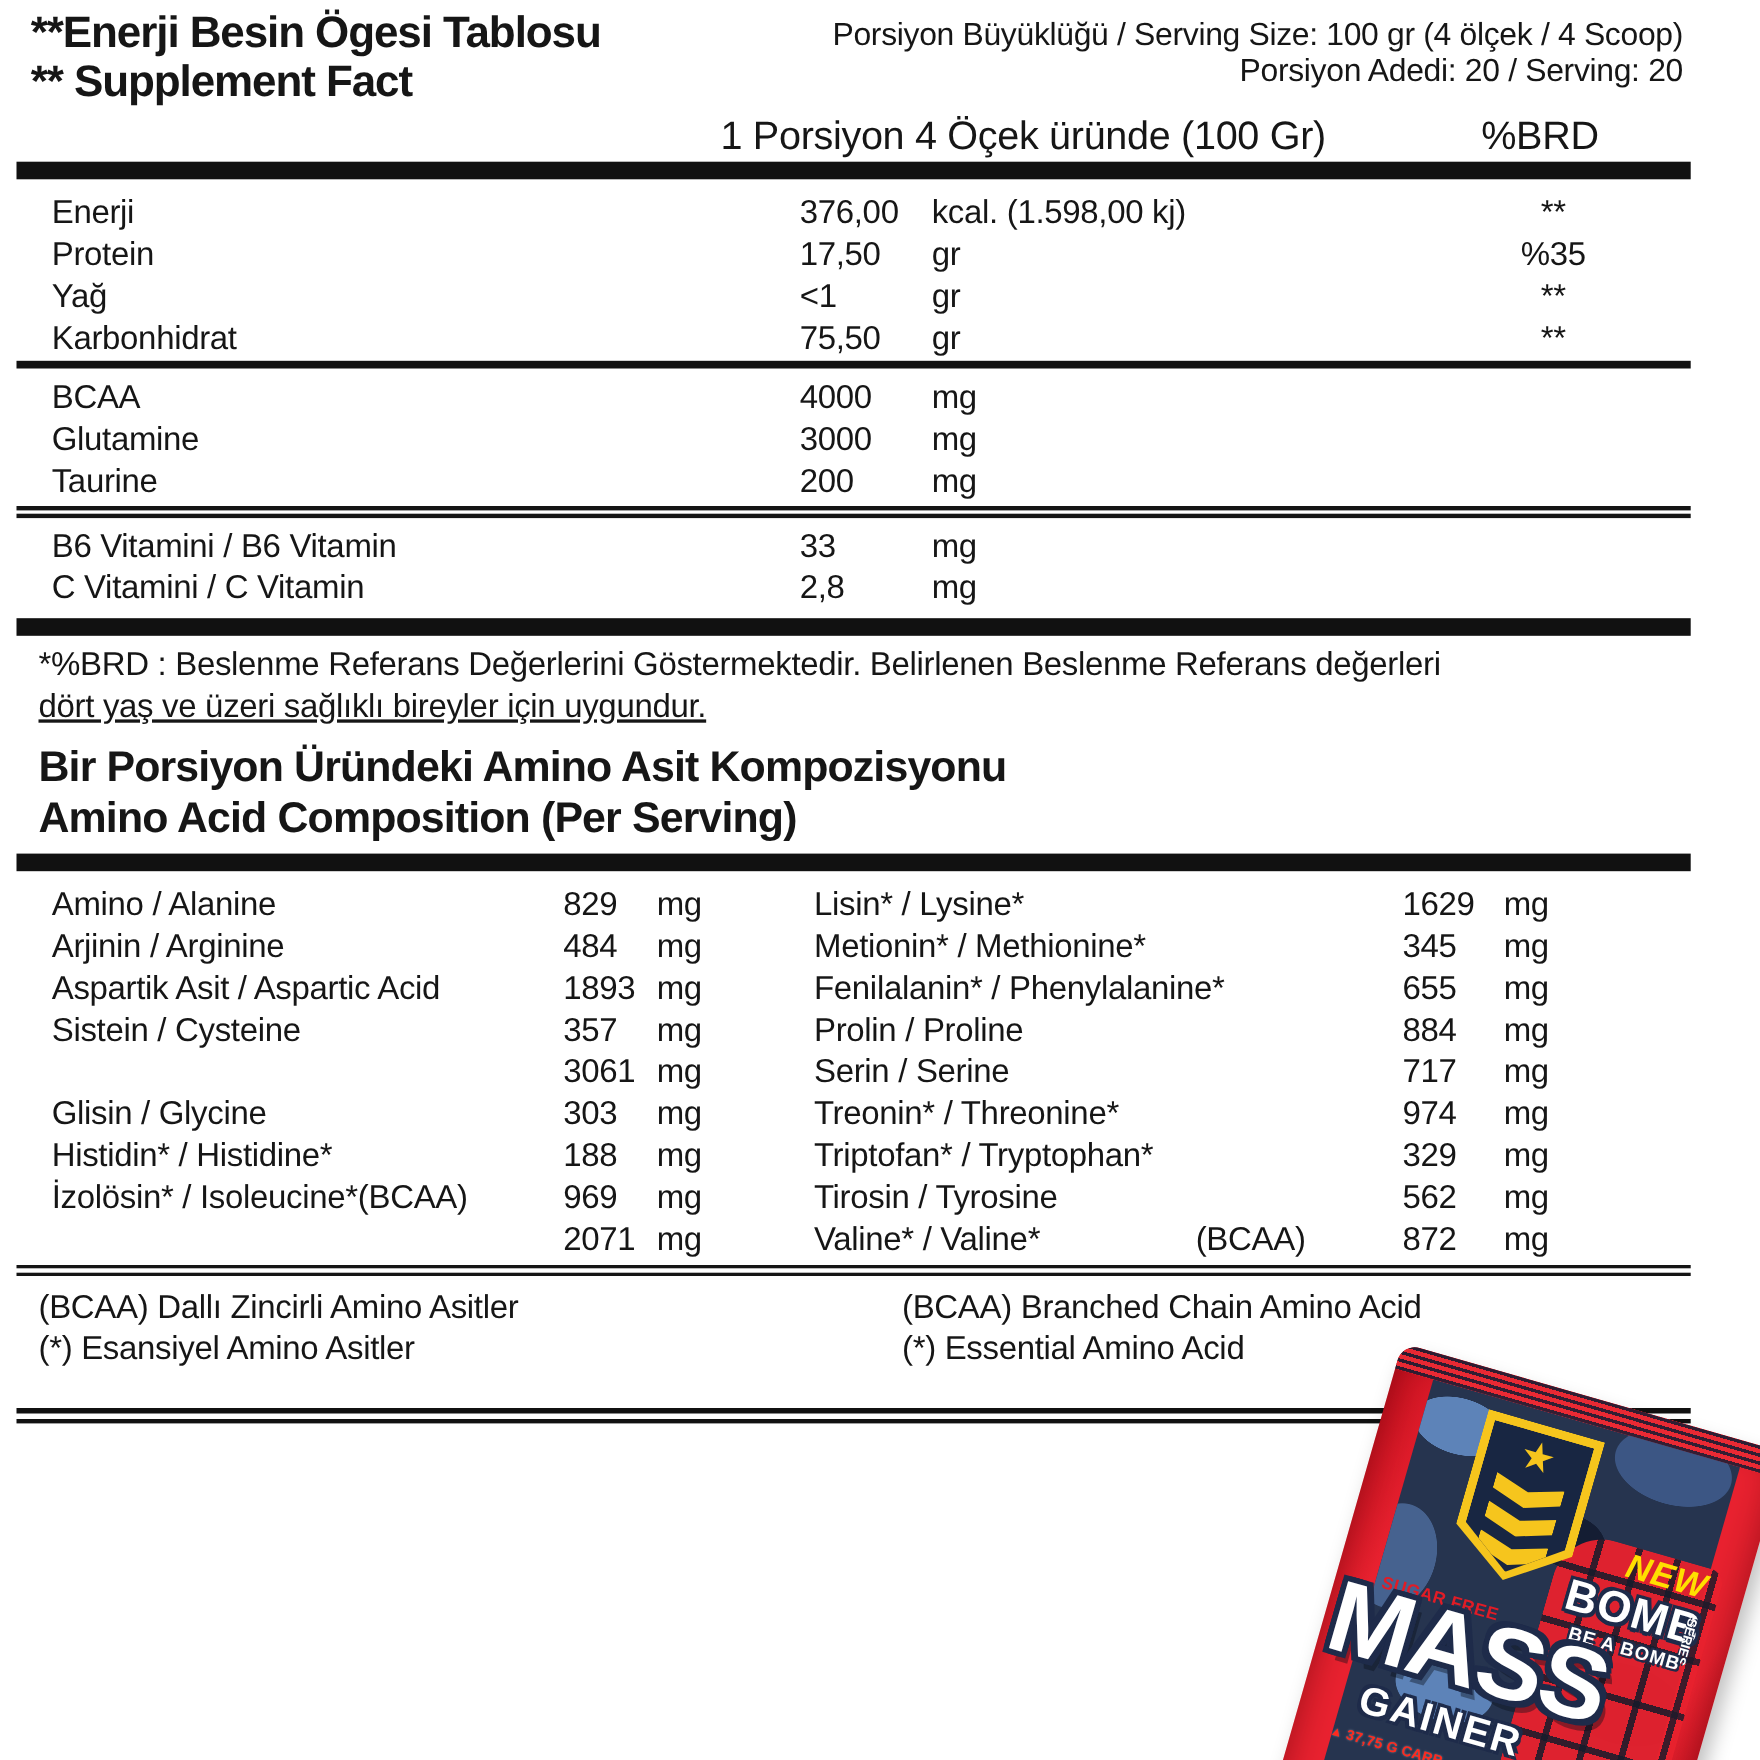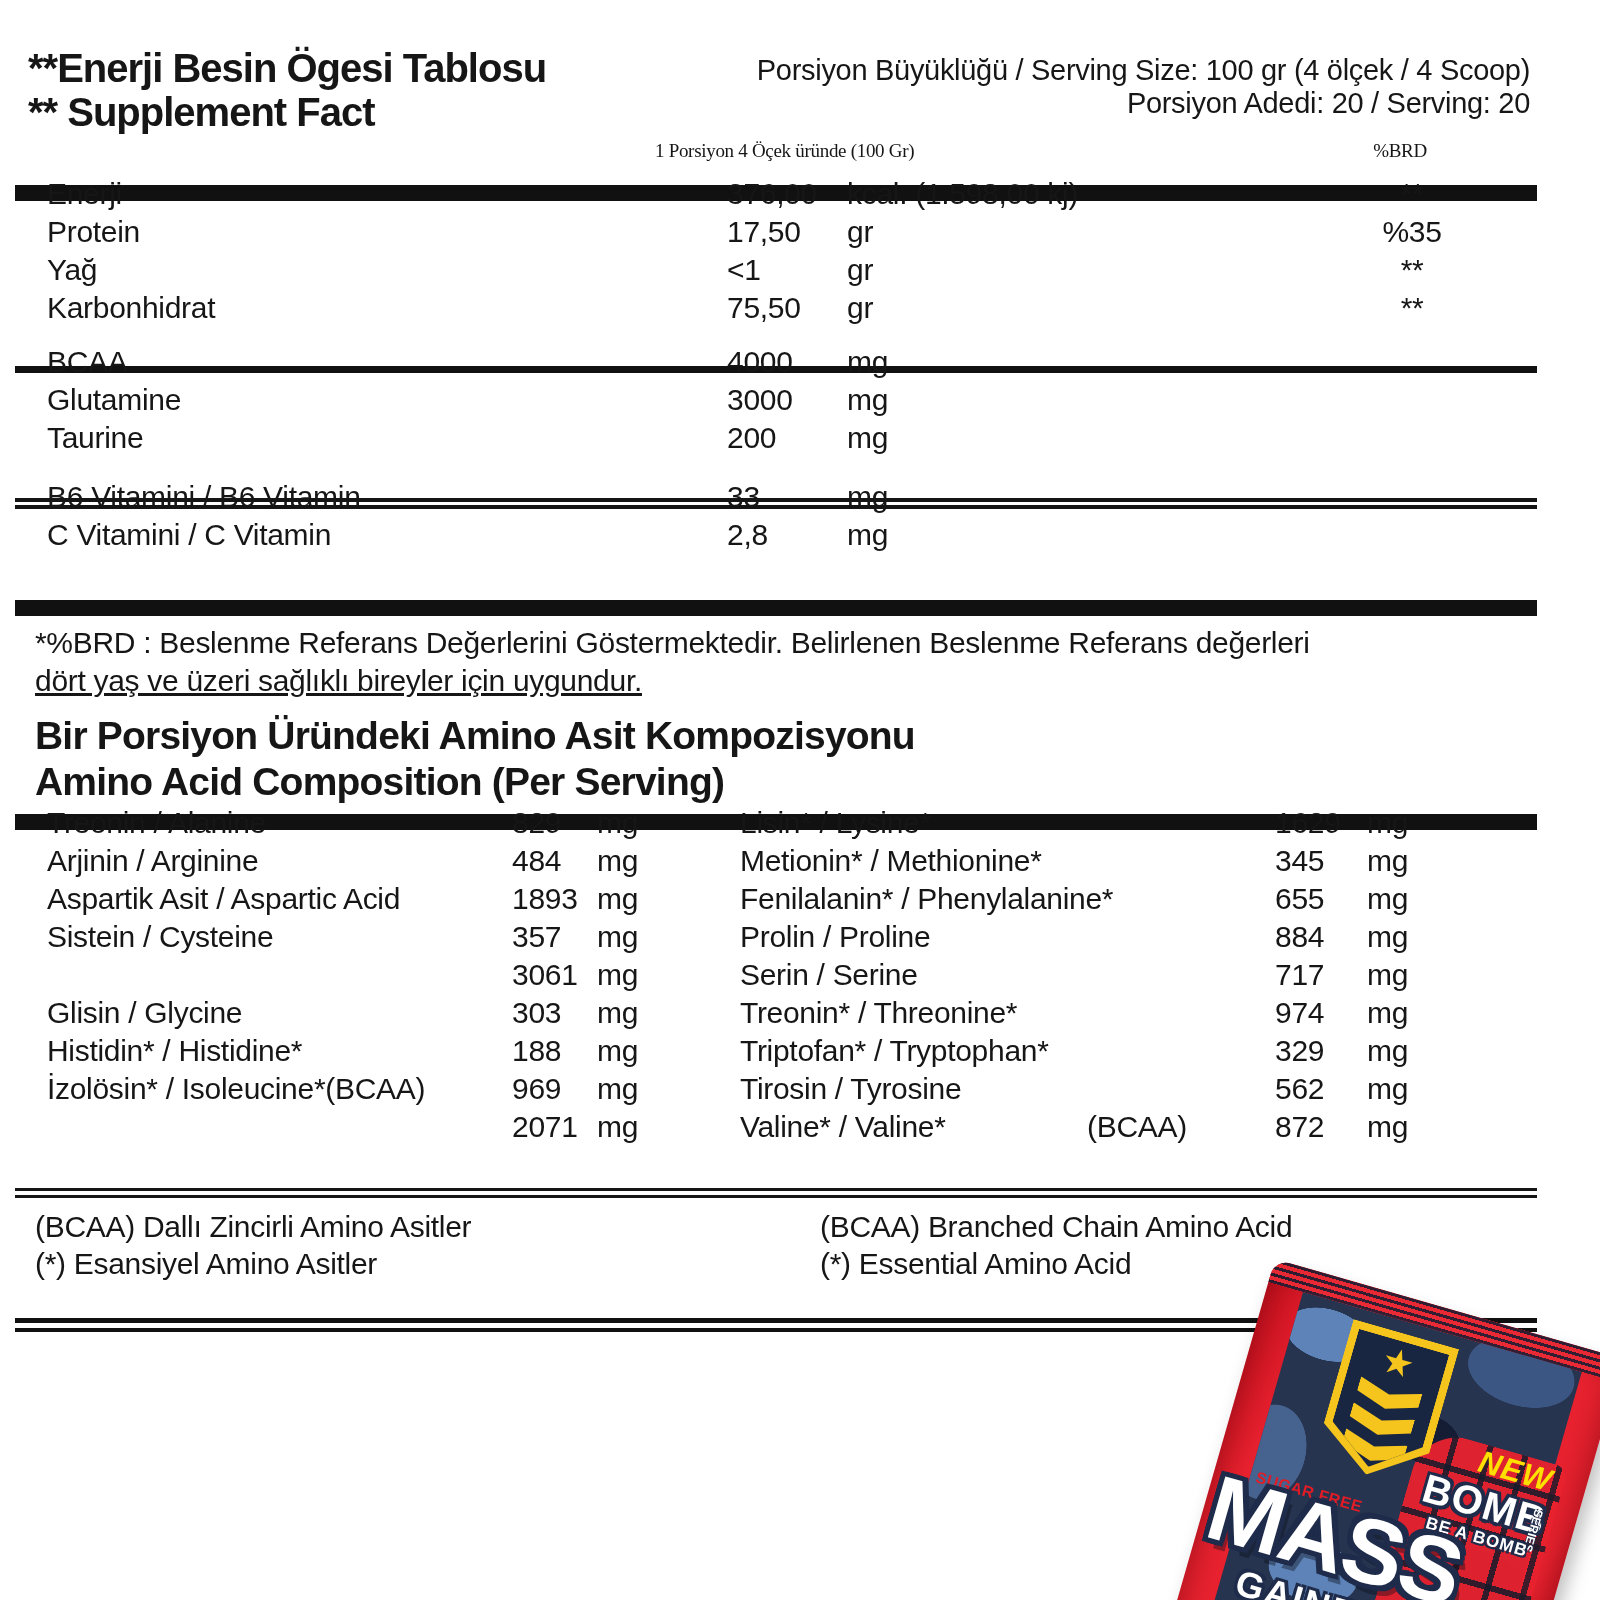--- a/index.html
+++ b/index.html
@@ -2,25 +2,25 @@
 <html><head>
 <meta charset="utf-8">
 <style>
   html,body{margin:0;padding:0;}
   body{
     width:1600px;height:1600px;position:relative;overflow:hidden;
     background:#ffffff;color:#161616;
     font-family:"Liberation Sans","DejaVu Sans",sans-serif;
     -webkit-font-smoothing:antialiased;
   }
-  .abs{position:absolute;margin-top:38px;}
+  .abs{position:absolute;}
   
   .title{left:28px;font-weight:bold;font-size:40px;letter-spacing:-1px;line-height:44px;white-space:nowrap;}
   .servinfo{right:70px;text-align:right;font-size:29px;letter-spacing:-0.3px;white-space:nowrap;}
-  .colhead{font-size:19px;letter-spacing:-0.3px;white-space:nowrap;font-family:Liberation Serif, serif;}
+  .colhead{font-size:36px;letter-spacing:-0.3px;white-space:nowrap;}
   
   .bar{left:15px;width:1522px;background:#111;}
   .bar-thick{height:16px;}
   .bar-mid{height:7px;}
   .bar-double{height:11px;background:none;border-top:4px solid #151515;border-bottom:4px solid #151515;box-sizing:border-box;}
   .bar-thin-double{height:10px;background:none;border-top:3px solid #151515;border-bottom:3px solid #151515;box-sizing:border-box;}
   .bar-bottom{height:14px;background:none;border-top:5px solid #111;border-bottom:4px solid #111;box-sizing:border-box;}
   
   .trow{position:absolute;left:12px;width:1597px;height:38px;font-size:30px;letter-spacing:-0.3px;line-height:36px;white-space:nowrap;}
   .c-name{position:absolute;left:35px;}
@@ -177,21 +177,21 @@
 <div class="abs footnote" style="top:588px;">*%BRD : Beslenme Referans Değerlerini Göstermektedir. Belirlenen Beslenme Referans değerleri</div>
 <div class="abs footnote" style="top:626px;text-decoration:underline;">dört yaş ve üzeri sağlıklı bireyler için uygundur.</div>
 
 <div class="abs section-title" style="top:676px;">Bir Porsiyon Üründeki Amino Asit Kompozisyonu</div>
 <div class="abs section-title" style="top:722px;">Amino Acid Composition (Per Serving)</div>
 
 <div class="abs bar bar-thick" style="top:776px;"></div>
 
 <div>
   <div class="trow" style="top:805px;">
-    <span class="a-label">Treonin / Alanine</span>
+    <span class="a-label">Amino / Alanine</span>
     <span class="a-val">829</span>
     <span class="a-unit">mg</span>
     <span class="b-label">Lisin* / Lysine*</span>
     <span class="b-val">1629</span>
     <span class="b-unit">mg</span>
   </div>
   <div class="trow" style="top:843px;">
     <span class="a-label">Arjinin / Arginine</span>
     <span class="a-val">484</span>
     <span class="a-unit">mg</span>

